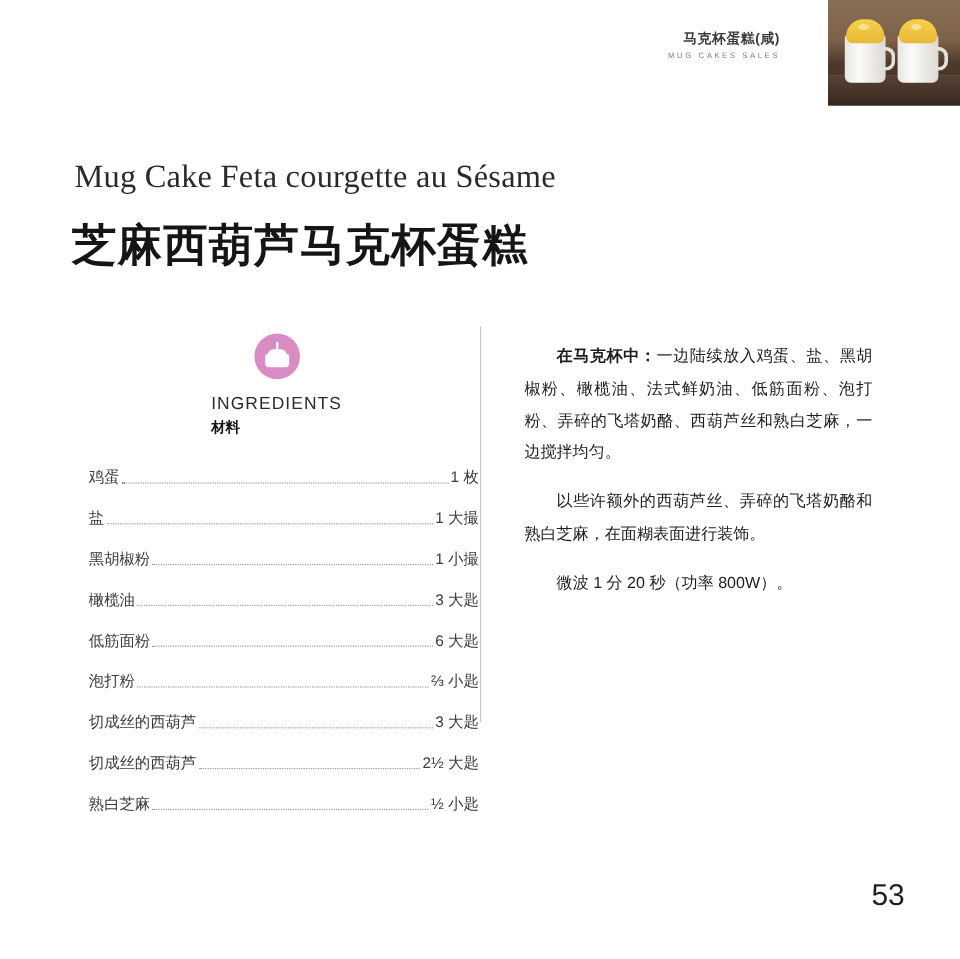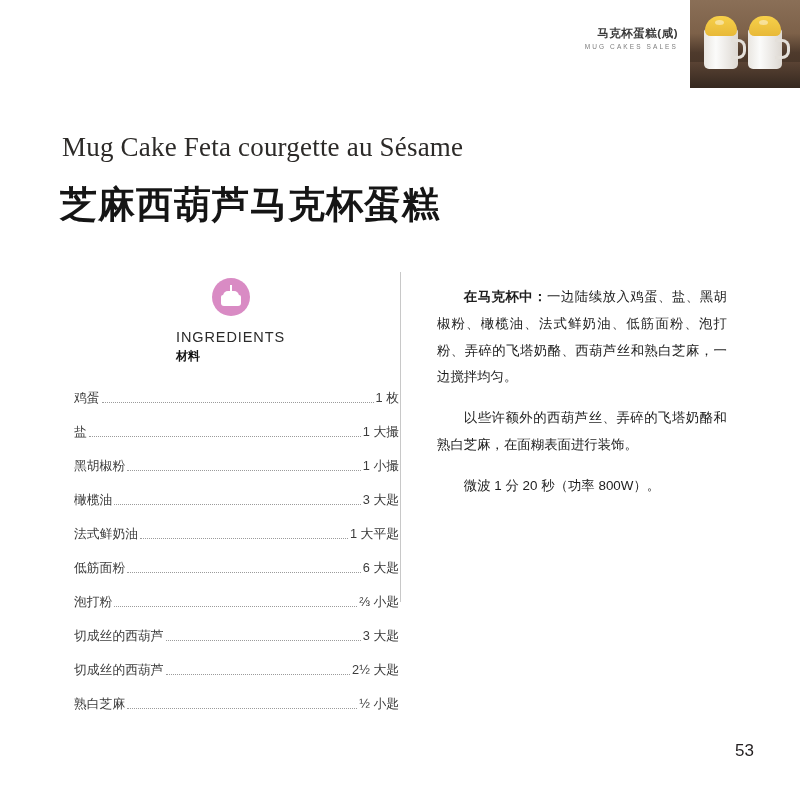--- a/index.html
+++ b/index.html
@@ -16,20 +16,21 @@
     overflow: hidden;
   }
 
   
   .corner {
     position: absolute;
     top: 0;
     right: 0;
     display: flex;
     align-items: flex-start;
+    gap: 28px;
   }
   .corner-labels {
     text-align: right;
     padding: 26px 12px 0 0;
     line-height: 1.25;
   }
   .corner-title-cn {
     font-size: 11.5px;
     color: #3a3a3a;
     letter-spacing: 0.5px;
@@ -225,21 +226,21 @@
     margin: 0 0 14px 0;
     text-align: justify;
   }
   .step-p b { font-weight: bold; }
 
   
   .page-num {
     position: absolute;
     right: 46px;
     bottom: 38px;
-    font-size: 17px;
+    font-size: 25px;
     color: #231f20;
     font-family: "Liberation Sans", sans-serif;
   }
 </style>
 </head>
 <body>
 
 <div class="corner">
   <div class="corner-labels">
     <div class="corner-title-cn">马克杯蛋糕(咸)</div>
@@ -288,25 +289,20 @@
       <span class="ing-name">黑胡椒粉</span>
       <span class="ing-dots"></span>
       <span class="ing-qty">1 小撮</span>
     </div>
     <div class="ing-row">
       <span class="ing-name">橄榄油</span>
       <span class="ing-dots"></span>
       <span class="ing-qty">3 大匙</span>
     </div>
     <div class="ing-row">
-      <span class="ing-name">法式鲜奶油</span>
-      <span class="ing-dots"></span>
-      <span class="ing-qty">1 大平匙</span>
-    </div>
-    <div class="ing-row">
       <span class="ing-name">低筋面粉</span>
       <span class="ing-dots"></span>
       <span class="ing-qty">6 大匙</span>
     </div>
     <div class="ing-row">
       <span class="ing-name">泡打粉</span>
       <span class="ing-dots"></span>
       <span class="ing-qty">⅔ 小匙</span>
     </div>
     <div class="ing-row">

